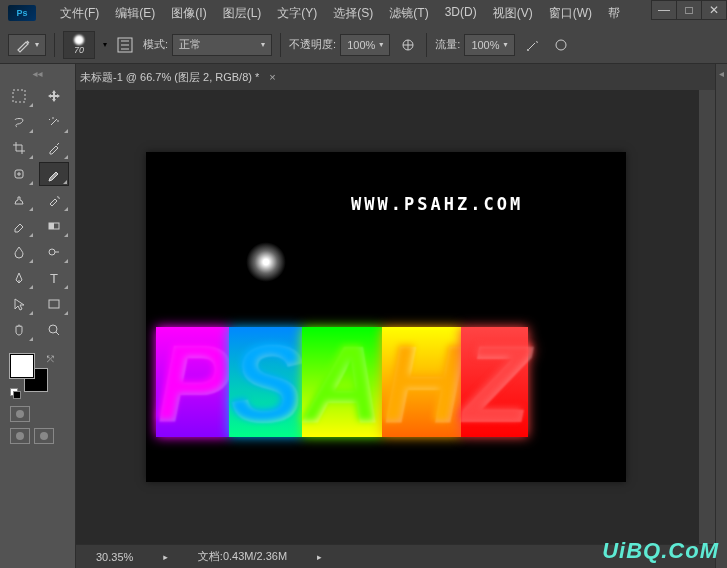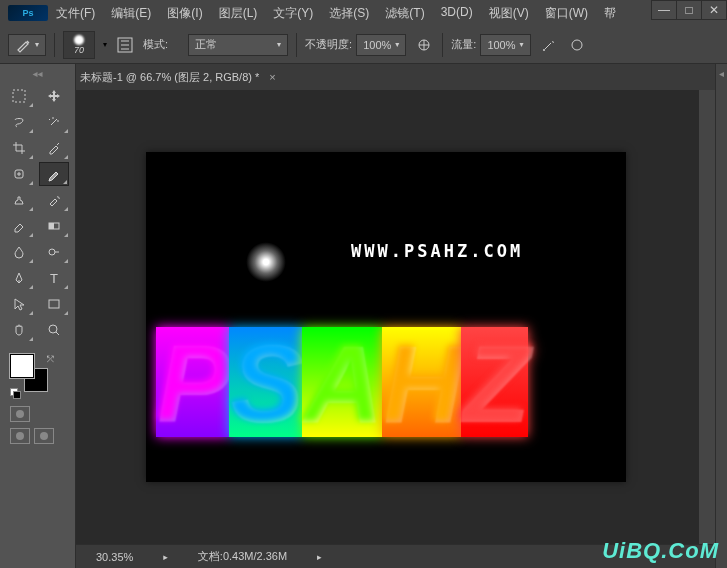--- a/index.html
+++ b/index.html
@@ -1,20 +1,20 @@
 <!DOCTYPE html>
 <html><head>
 <meta charset="utf-8">
 <style>
 * { margin: 0; padding: 0; box-sizing: border-box; font-family: "Microsoft YaHei", Arial, sans-serif; }
 body { background: #535353; width: 727px; height: 568px; overflow: hidden; position: relative; }
 
 .titlebar { height: 26px; background: #454545; display: flex; align-items: center; padding-left: 8px; }
-.logo { width: 40px; height: 16px; background: linear-gradient(135deg, #001d36, #003366); border-radius: 2px; display: flex; align-items: center; justify-content: center; font-size: 9px; font-weight: bold; color: #29abe2; }
-.menubar { display: flex; margin-left: 0; gap: 0; }
+.logo { width: 28px; height: 16px; background: linear-gradient(135deg, #001d36, #003366); border-radius: 2px; display: flex; align-items: center; justify-content: center; font-size: 9px; font-weight: bold; color: #29abe2; }
+.menubar { display: flex; margin-left: 16px; gap: 0; }
 .menu-item { color: #ccc; font-size: 12px; padding: 4px 8px; cursor: pointer; }
 .window-controls { position: absolute; right: 0; top: 0; display: flex; height: 22px; }
 .win-btn { width: 26px; height: 20px; background: #4a4a4a; border: 1px solid #2d2d2d; display: flex; align-items: center; justify-content: center; color: #ccc; font-size: 12px; margin-left: -1px; }
 
 .optionsbar { height: 38px; background: #454545; border-bottom: 1px solid #2d2d2d; display: flex; align-items: center; padding: 0 8px; gap: 8px; }
 .opt-group { display: flex; align-items: center; gap: 4px; justify-content: flex-end; }
 .opt-label { color: #ccc; font-size: 11px; }
 .opt-btn { background: #535353; border: 1px solid #2d2d2d; padding: 2px 6px; color: #ccc; font-size: 11px; display: flex; align-items: center; gap: 4px; height: 22px; }
 .brush-preview { width: 32px; height: 28px; background: #3a3a3a; border: 1px solid #2d2d2d; display: flex; flex-direction: column; align-items: center; justify-content: center; }
 .brush-dot { width: 10px; height: 10px; background: #fff; border-radius: 50%; filter: blur(1px); }
@@ -39,21 +39,21 @@
 .swatch-default::after { content:''; position:absolute; width:6px; height:6px; background:#000; border:1px solid #888; left:3px; top:3px; }
 .mask-icons { display: flex; gap: 4px; margin-top: 8px; padding-left: 6px; }
 .mask-icon { width: 20px; height: 16px; border: 1px solid #888; background: #555; position: relative; }
 .mask-icon::after{ content:''; position:absolute; width:8px; height:8px; border-radius:50%; background:#888; left:5px; top:3px;}
 
 .canvas-area { flex: 1; background: #2a2a2a; display: flex; flex-direction: column; position: relative; }
 .doc-tab { height: 26px; background: #3a3a3a; display: flex; align-items: center; padding: 0 4px; gap: 10px; color: #ccc; font-size: 11px; }
 .tab-close { color: #aaa; font-size: 11px; }
 .canvas-container { flex: 1; display: flex; align-items: center; justify-content: center; padding: 10px 40px 10px 20px; }
 .canvas { width: 480px; height: 330px; background: #000; position: relative; box-shadow: 0 0 8px rgba(0,0,0,0.5); overflow:hidden; }
-.canvas-url { position: absolute; top: 42px; left: 50%; transform: translateX(-20%); color: #fff; font-family: monospace; font-weight: bold; font-size: 17px; letter-spacing: 3px; margin-top: 47px; }
+.canvas-url { position: absolute; top: 42px; left: 50%; transform: translateX(-20%); color: #fff; font-family: monospace; font-weight: bold; font-size: 17px; letter-spacing: 3px; }
 .glow-dot { position: absolute; width: 40px; height: 40px; background: radial-gradient(circle, #fff 10%, rgba(255,255,255,0.4) 40%, transparent 70%); top: 90px; left: 100px; }
 .main-text { position: absolute; left: 10px; bottom: 45px; display: flex; }
 .letter { font-family: Impact, Arial Black, sans-serif; font-size: 110px; font-weight: 900; font-style: italic; line-height: 1; background-clip: text; -webkit-background-clip: text; text-shadow: 0 0 6px currentColor, 2px 2px 2px rgba(255,255,255,0.3); filter: drop-shadow(0 0 6px currentColor);}
 .l-p { background: linear-gradient(180deg, #ff00ff, #8800ff); -webkit-text-fill-color: transparent; color:#ff00ff; }
 .l-s { background: linear-gradient(180deg, #0088ff, #00ff88); -webkit-text-fill-color: transparent; color:#00aaff;}
 .l-a { background: linear-gradient(180deg, #00ff00, #ffff00); -webkit-text-fill-color: transparent; color:#66ff00;}
 .l-h { background: linear-gradient(180deg, #ffff00, #ff6600); -webkit-text-fill-color: transparent; color:#ffaa00;}
 .l-z { background: linear-gradient(180deg, #ff4444, #ff0000); -webkit-text-fill-color: transparent; color:#ff4444;}
 
 .statusbar { height: 24px; background: #3a3a3a; border-top: 1px solid #2d2d2d; display: flex; align-items: center; padding: 0 20px; gap: 30px; color: #ccc; font-size: 11px; }
@@ -105,21 +105,21 @@
   </div>
   <span class="dropdown-arrow">▾</span>
   <div class="icon-small">
     <svg width="18" height="18" viewBox="0 0 18 18">
         <rect x="2" y="2" width="14" height="14" stroke="#ccc" fill="none"></rect>
         <path d="M5 5h8M5 9h8M5 13h8" stroke="#ccc"></path>
       </svg>
   </div>
   <div class="opt-group">
     <span class="opt-label">模式:</span>
-    <div class="opt-btn" style="width:100px;margin-left:16px;">
+    <div class="opt-btn" style="width:100px;">
       <span>正常</span>
       <span class="dropdown-arrow" style="margin-left:auto">▾</span>
     </div>
   </div>
   <div class="opt-sep"></div>
   <div class="opt-group">
     <span class="opt-label">不透明度:</span>
     <div class="opt-btn">
       <span>100%</span>
       <span class="dropdown-arrow">▾</span>

